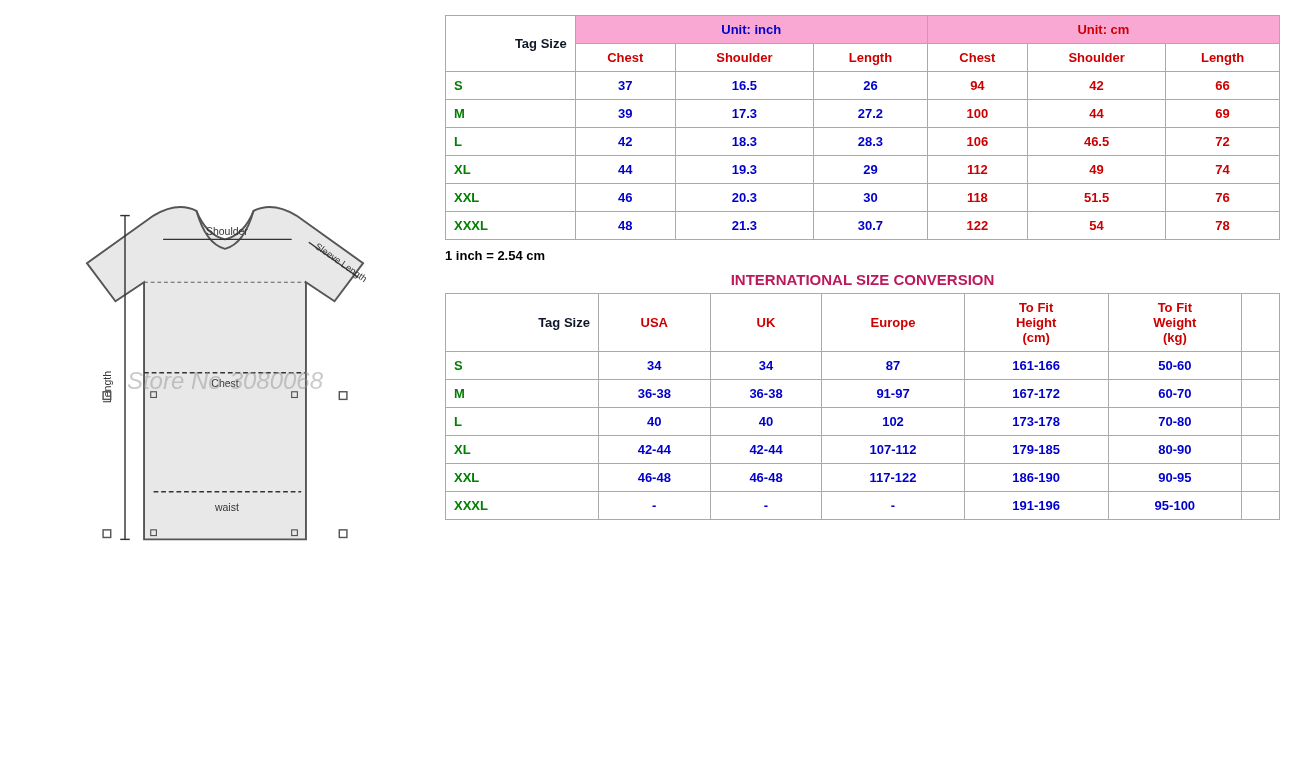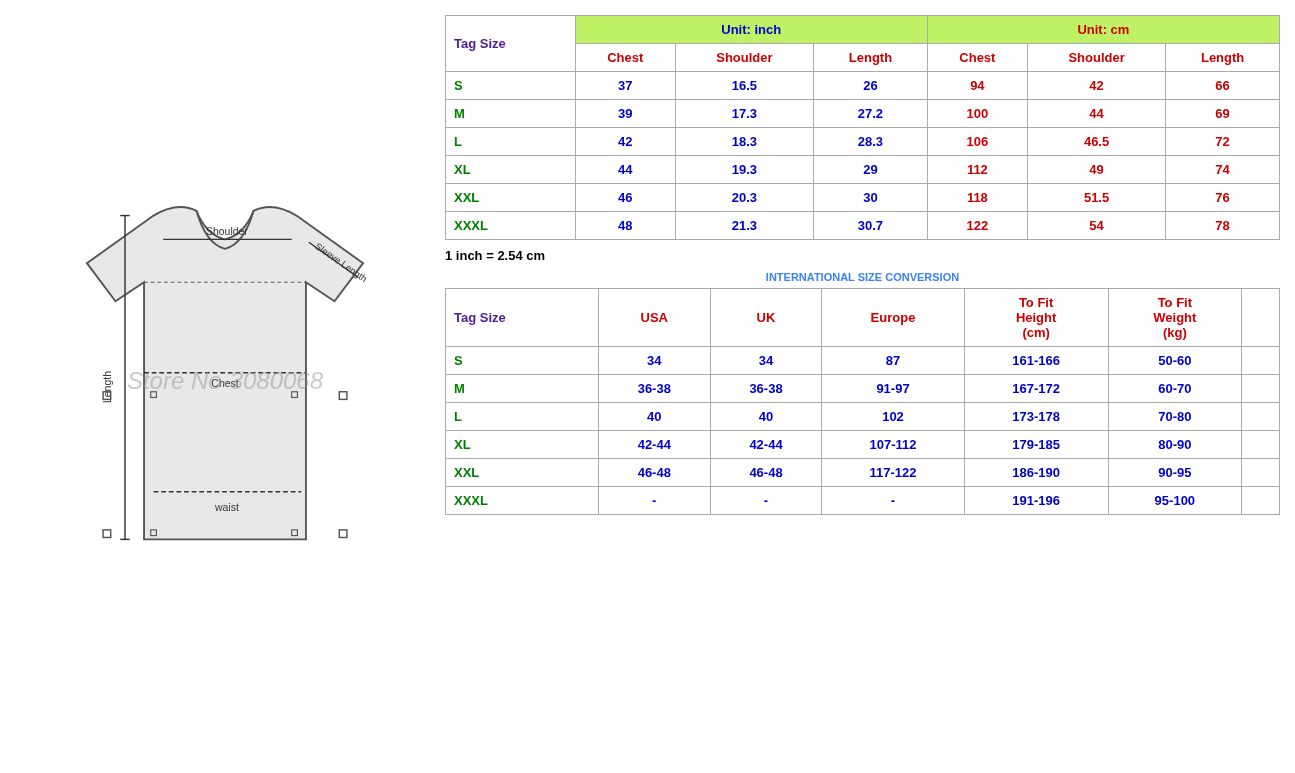--- a/index.html
+++ b/index.html
@@ -70,32 +70,32 @@
       border: 1px solid #aaa;
     }
 
     th, td {
       padding: 6px 8px;
       text-align: center;
     }
 
     
     .th-unit {
-      background: #bef264;
+      background: #f9a8d4;
       color: #00c;
       font-weight: bold;
       font-size: 13px;
     }
 
     .th-tag {
       background: #fff;
-      color: #4c1d95;
-      font-weight: bold;
-      font-size: 13px;
-      text-align: left;
+      color: #0f172a;
+      font-weight: bold;
+      font-size: 13px;
+      text-align: right;
     }
 
     .th-col {
       background: #fff;
       color: #c00;
       font-weight: bold;
       font-size: 13px;
     }
 
     .td-tag-green {
@@ -116,22 +116,22 @@
 
     .conversion-note {
       font-size: 13px;
       color: #000;
       font-weight: bold;
       margin: 3px 0;
     }
 
     .intl-title {
       text-align: center;
-      color: #3b82f6;
-      font-size: 11px;
+      color: #be185d;
+      font-size: 15px;
       font-weight: bold;
       margin: 8px 0 5px 0;
     }
 
     .th-intl {
       background: #fff;
       color: #c00;
       font-weight: bold;
       font-size: 13px;
       margin-left: 44px;

